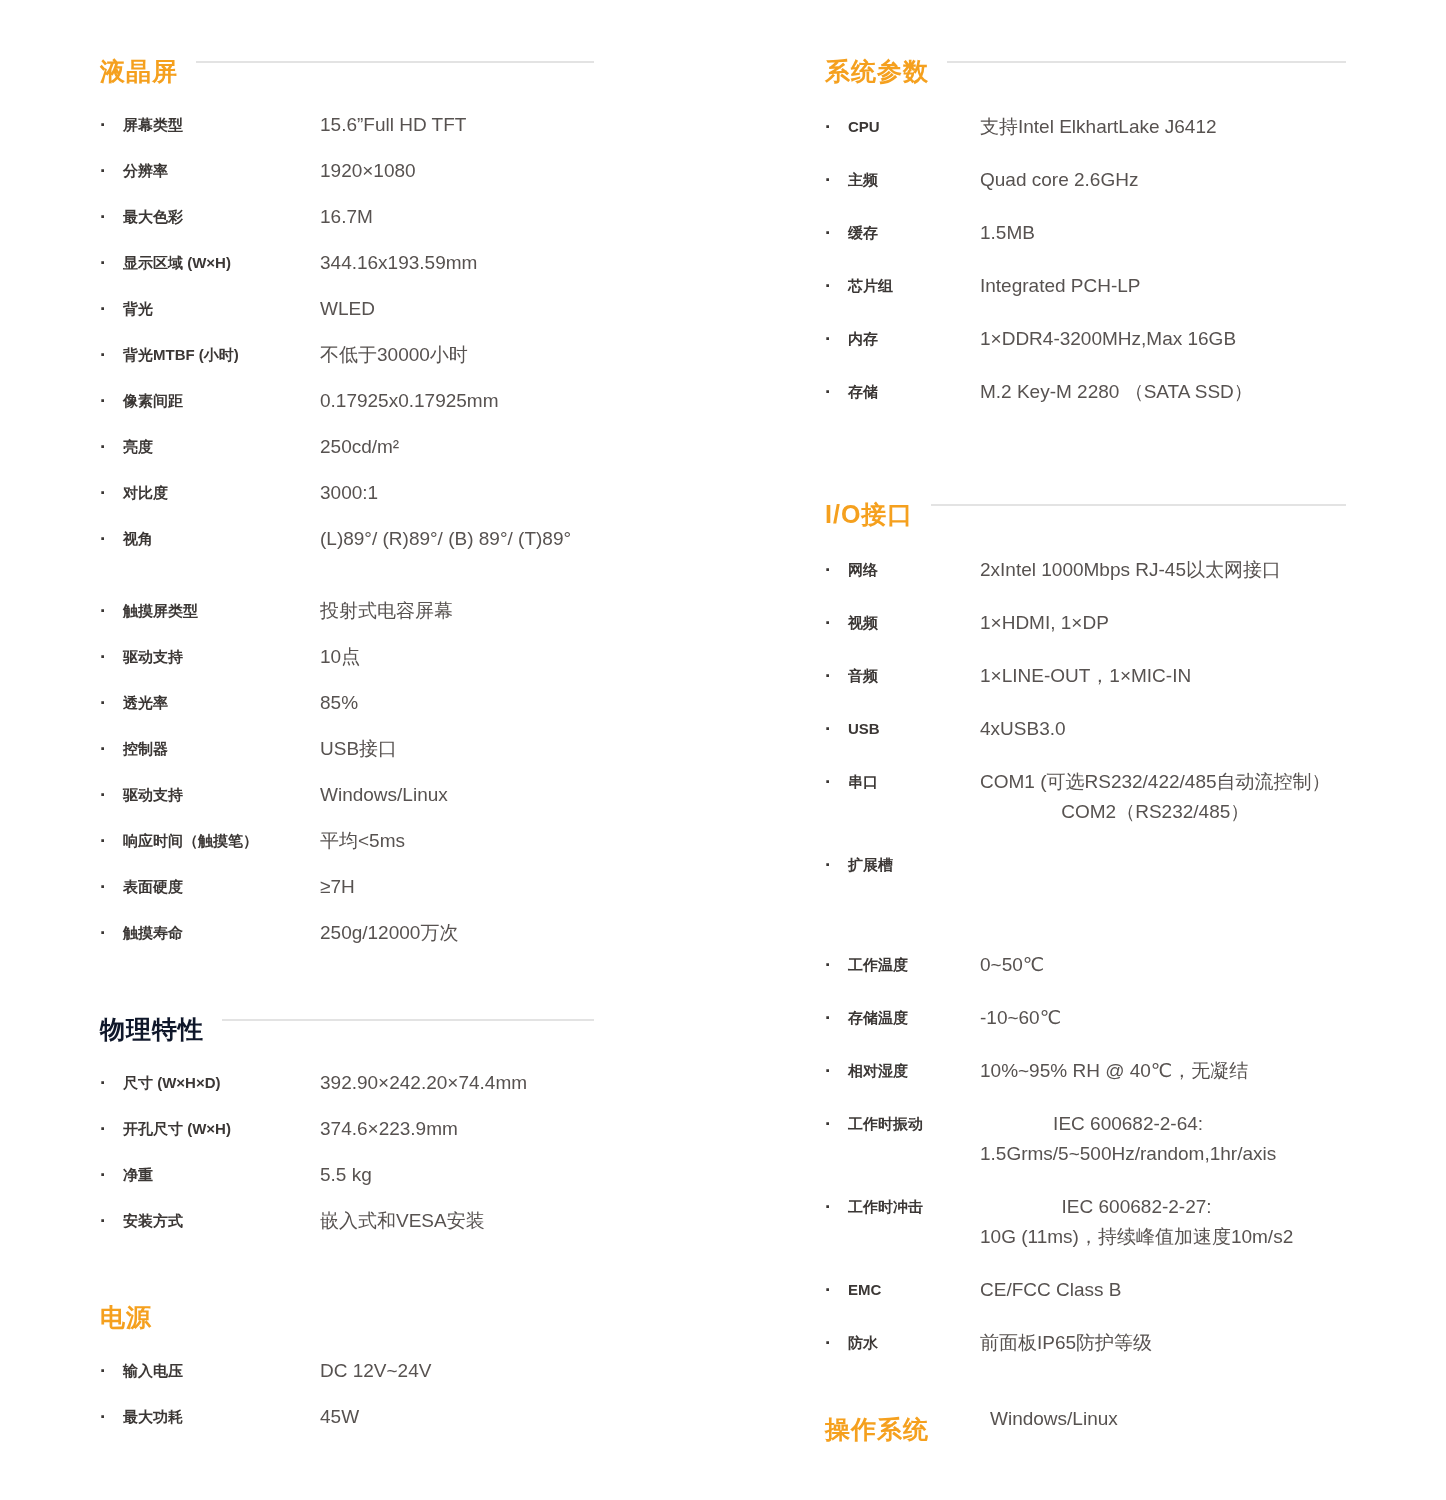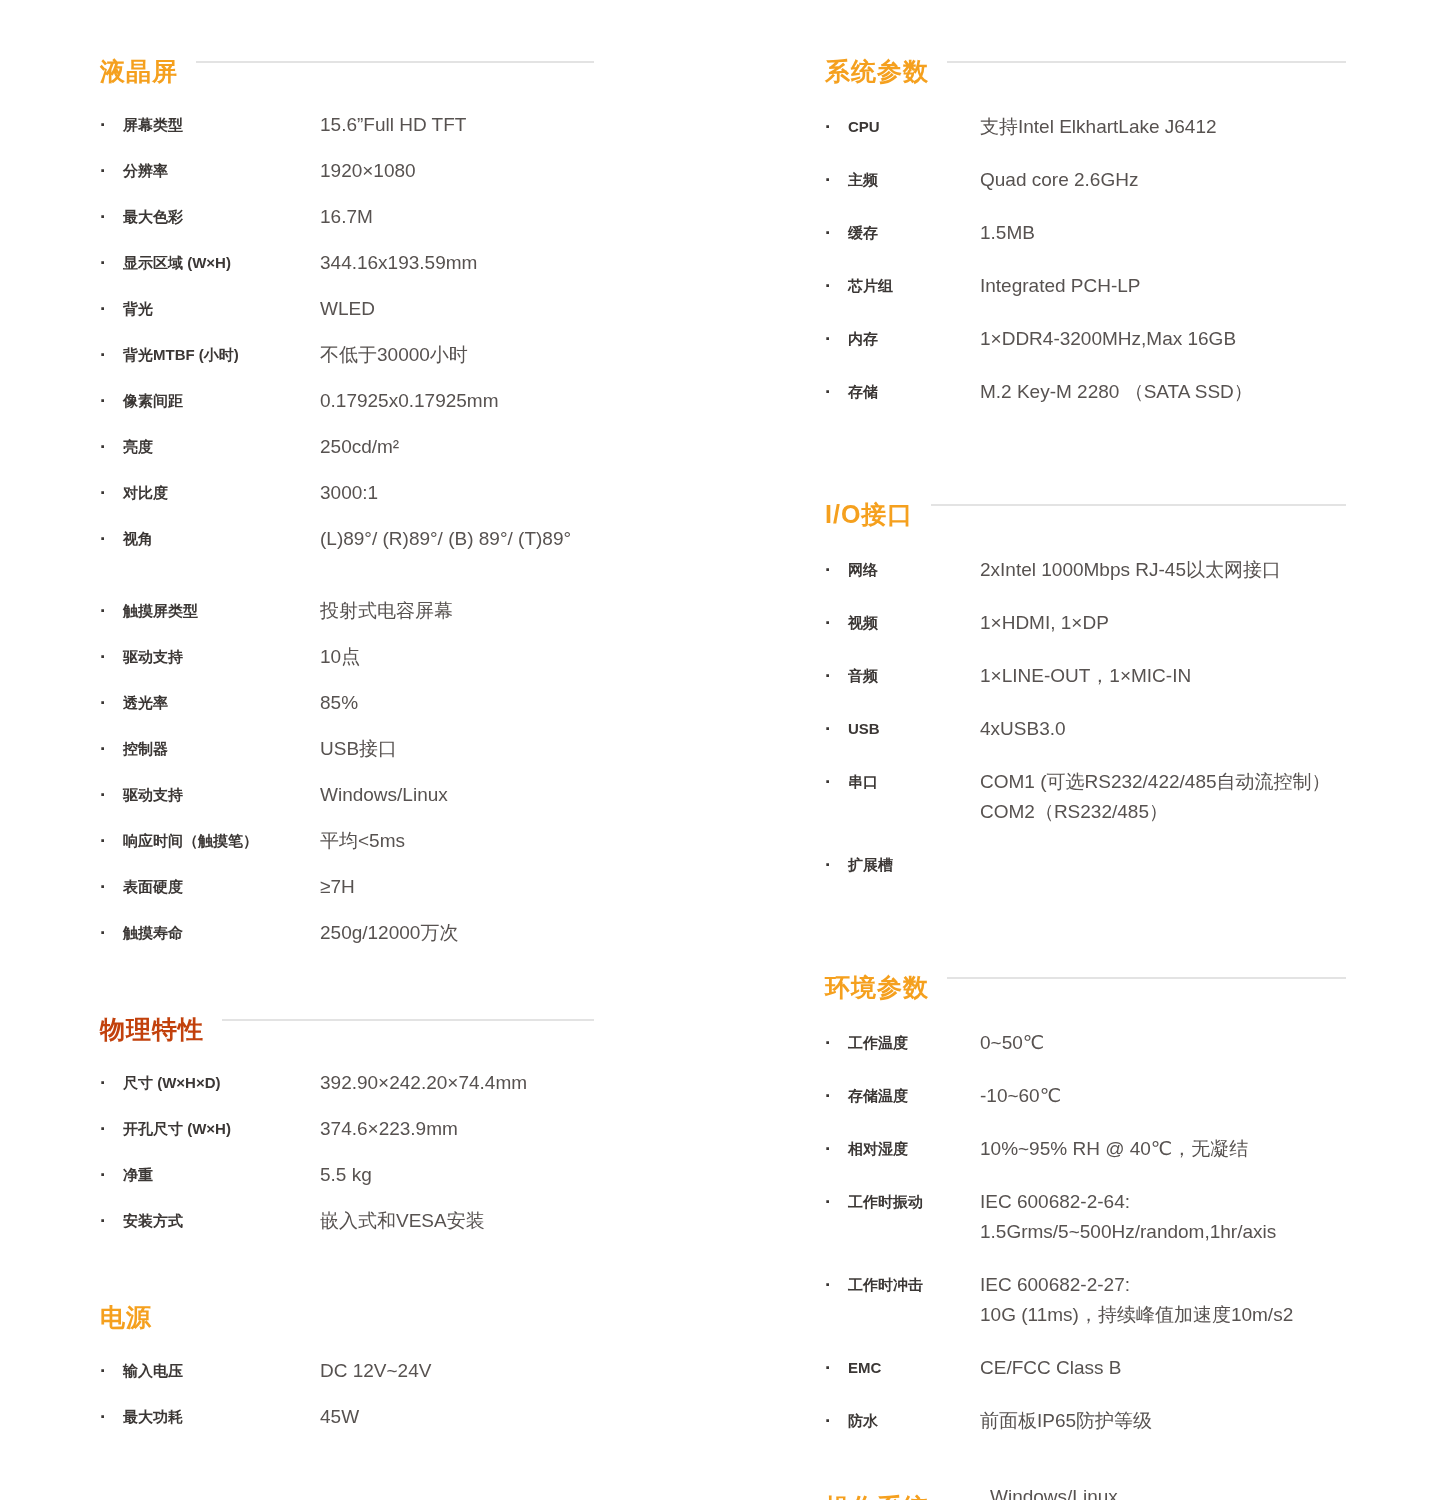--- a/index.html
+++ b/index.html
@@ -71,21 +71,21 @@
     font-size: 15px;
     font-weight: bold;
     color: #3b3735;
     line-height: 26px;
     white-space: nowrap;
   }
   .col-left  .label { width: 197px; }
   .col-right .label { width: 132px; }
   .col-right .label { line-height: 30px; }
 
-  .value { font-size: 19px; color: #575250; }
+  .value { font-size: 19px; color: #575250; text-align: center; }
   .value .vline { line-height: 26px; white-space: nowrap; }
   .col-right .value .vline { line-height: 30px; }
 </style>
 </head>
 <body>
 
 <div class="page">
   <div class="col col-left">
       <section class="section">
         <div class="sec-head">
@@ -216,21 +216,21 @@
         <div class="row">
           <span class="bullet">·</span>
           <span class="label">触摸寿命</span>
           <div class="value">
             <div class="vline">250g/12000万次</div>
           </div>
         </div>
       </section>
       <section class="section">
         <div class="sec-head">
-          <span class="sec-title" style="color: #c2410c;">物理特性</span>
+          <span class="sec-title" style="color: #0f172a;">物理特性</span>
           <div class="sec-rule"></div>
         </div>
         <div class="row">
           <span class="bullet">·</span>
           <span class="label">尺寸 (W×H×D)</span>
           <div class="value">
             <div class="vline">392.90×242.20×74.4mm</div>
           </div>
         </div>
         <div class="row">
@@ -364,24 +364,20 @@
             <div class="vline">COM1 (可选RS232/422/485自动流控制）</div>
             <div class="vline">COM2（RS232/485）</div>
           </div>
         </div>
         <div class="row">
           <span class="bullet">·</span>
           <span class="label">扩展槽</span>
         </div>
       </section>
       <section class="section">
-        <div class="sec-head">
-          <span class="sec-title" style="color: rgb(245, 160, 30);">环境参数</span>
-          <div class="sec-rule"></div>
-        </div>
         <div class="row">
           <span class="bullet">·</span>
           <span class="label">工作温度</span>
           <div class="value">
             <div class="vline">0~50℃</div>
           </div>
         </div>
         <div class="row">
           <span class="bullet">·</span>
           <span class="label">存储温度</span>

